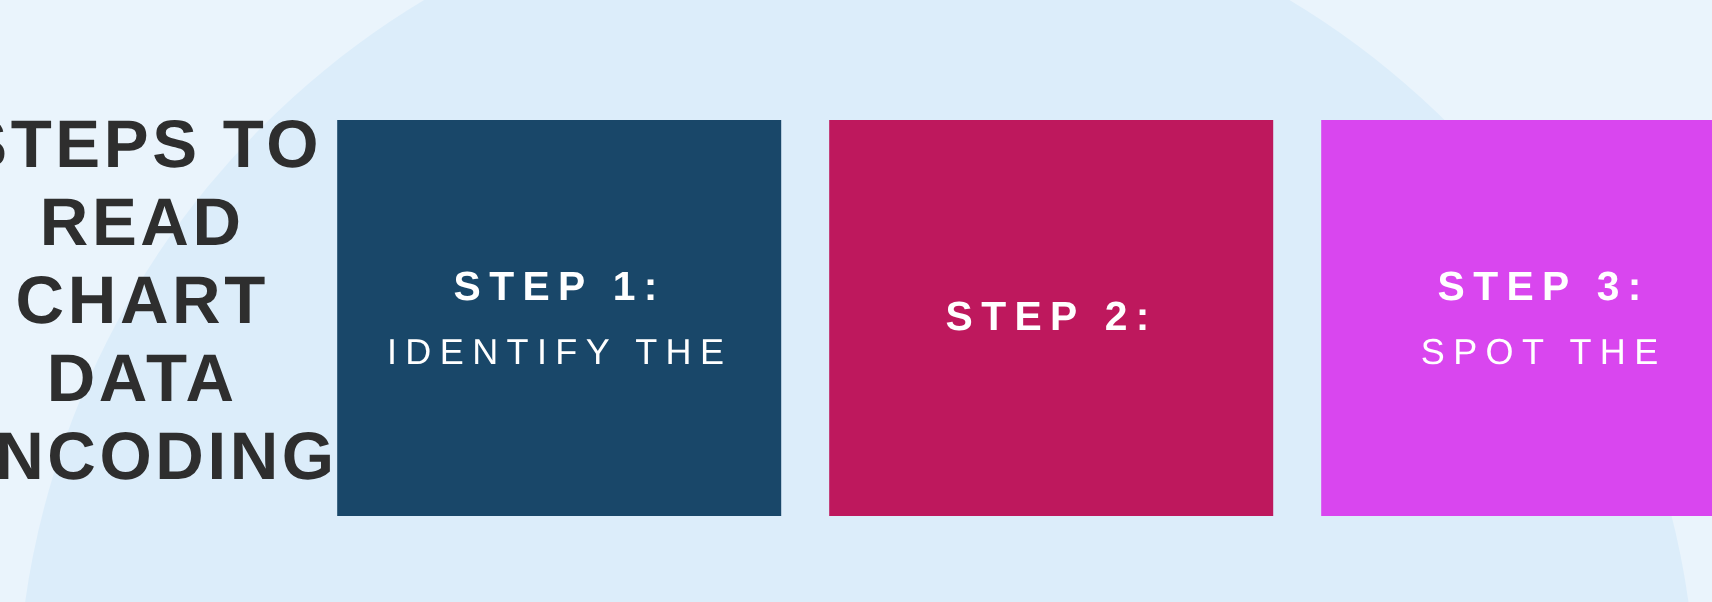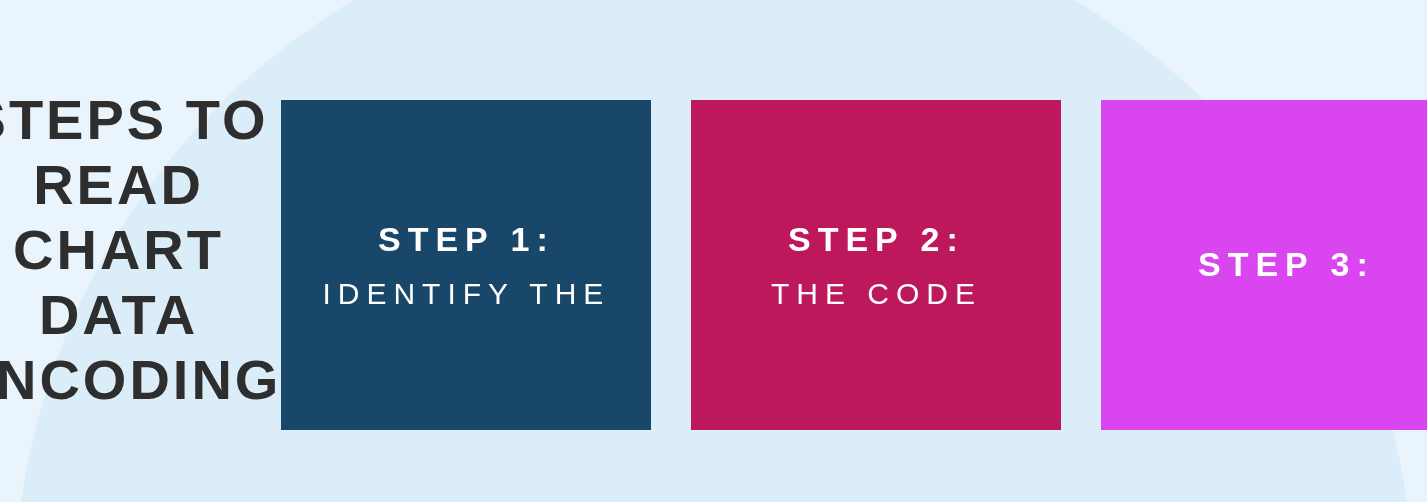--- a/index.html
+++ b/index.html
@@ -89,21 +89,21 @@
 
   <div class="cards">
 
     <div class="card card-1">
       <div class="step-label">STEP 1:</div>
       <div class="step-desc">IDENTIFY THE</div>
     </div>
 
     <div class="card card-2">
       <div class="step-label">STEP 2:</div>
-      <div class="step-desc">THE CODE</div>
     </div>
 
     <div class="card card-3">
       <div class="step-label">STEP 3:</div>
+      <div class="step-desc">SPOT THE</div>
     </div>
 
   </div>
 </div>
 
 </body></html>

